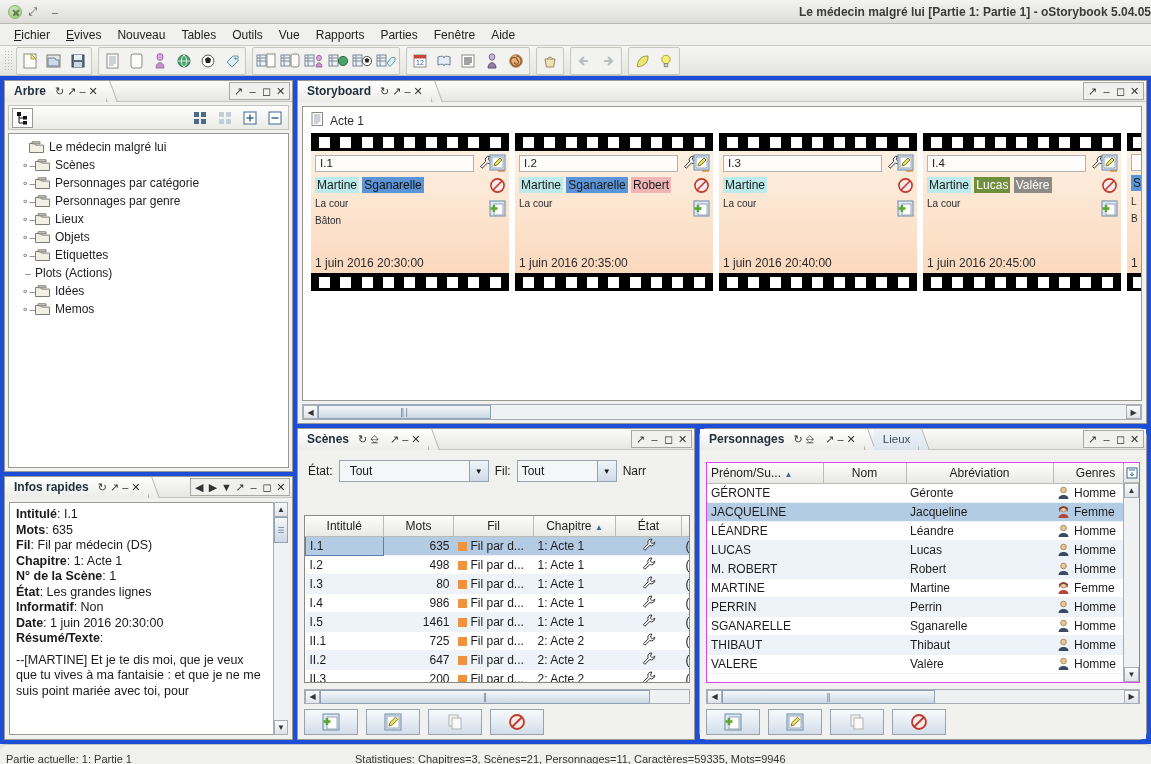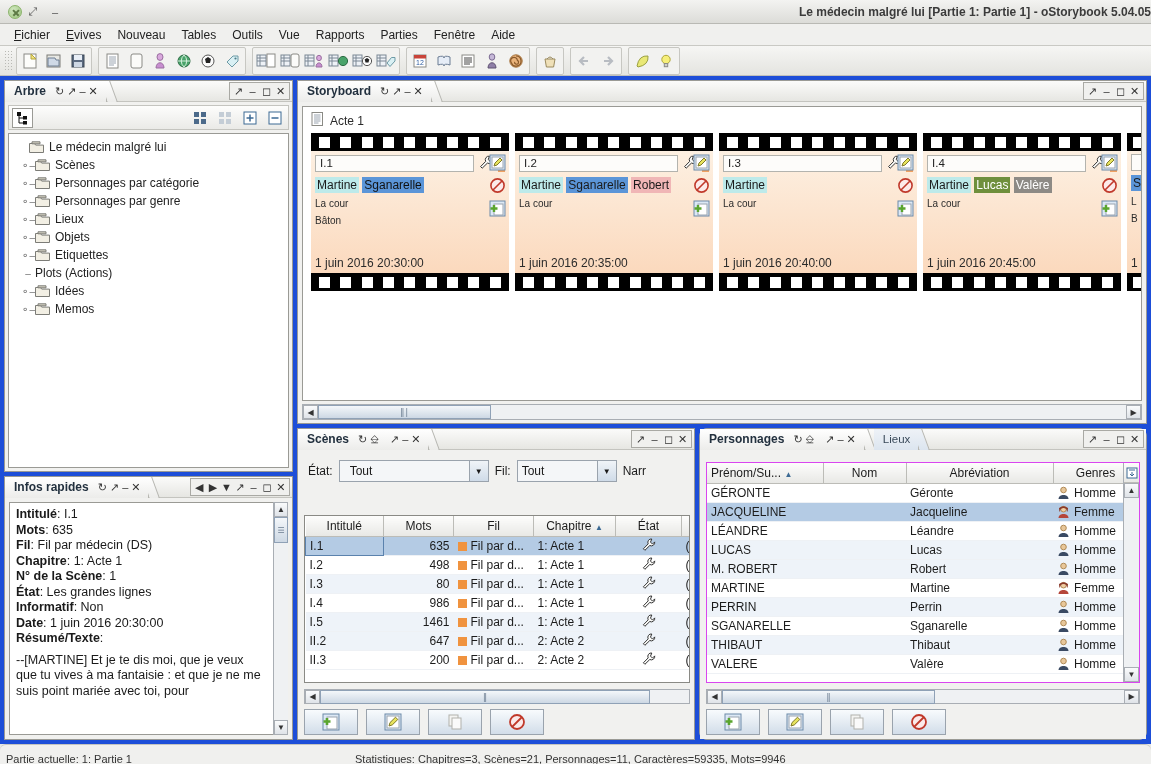--- a/index.html
+++ b/index.html
@@ -1042,20 +1042,30 @@
             <tr class="alt">
               <td>I.5</td>
               <td class="num">1461</td>
               <td><span class="fil-sq"></span><span>Fil par d...</span></td>
               <td>1: Acte 1</td>
               <td style="text-align:center;"><span><svg width="15" height="15">
                       <path d="M10.8 2 a3.4 3.4 0 0 0 -3.6 4.9 L2.4 11.8 l1.5 1.5 l4.9 -4.8 a3.4 3.4 0 0 0 4.9 -3.6 l-2.2 2.2 l-2 -2 Z" fill="#fdfdfb" stroke="#333"></path>
                     </svg></span></td>
               <td>(</td>
             </tr>
+            <tr>
+              <td>II.1</td>
+              <td class="num">725</td>
+              <td><span class="fil-sq"></span><span>Fil par d...</span></td>
+              <td>2: Acte 2</td>
+              <td style="text-align:center;"><span><svg width="15" height="15">
+                      <path d="M10.8 2 a3.4 3.4 0 0 0 -3.6 4.9 L2.4 11.8 l1.5 1.5 l4.9 -4.8 a3.4 3.4 0 0 0 4.9 -3.6 l-2.2 2.2 l-2 -2 Z" fill="#fdfdfb" stroke="#333"></path>
+                    </svg></span></td>
+              <td>(</td>
+            </tr>
             <tr class="alt">
               <td>II.2</td>
               <td class="num">647</td>
               <td><span class="fil-sq"></span><span>Fil par d...</span></td>
               <td>2: Acte 2</td>
               <td style="text-align:center;"><span><svg width="15" height="15">
                       <path d="M10.8 2 a3.4 3.4 0 0 0 -3.6 4.9 L2.4 11.8 l1.5 1.5 l4.9 -4.8 a3.4 3.4 0 0 0 4.9 -3.6 l-2.2 2.2 l-2 -2 Z" fill="#fdfdfb" stroke="#333"></path>
                     </svg></span></td>
               <td>(</td>
             </tr>

